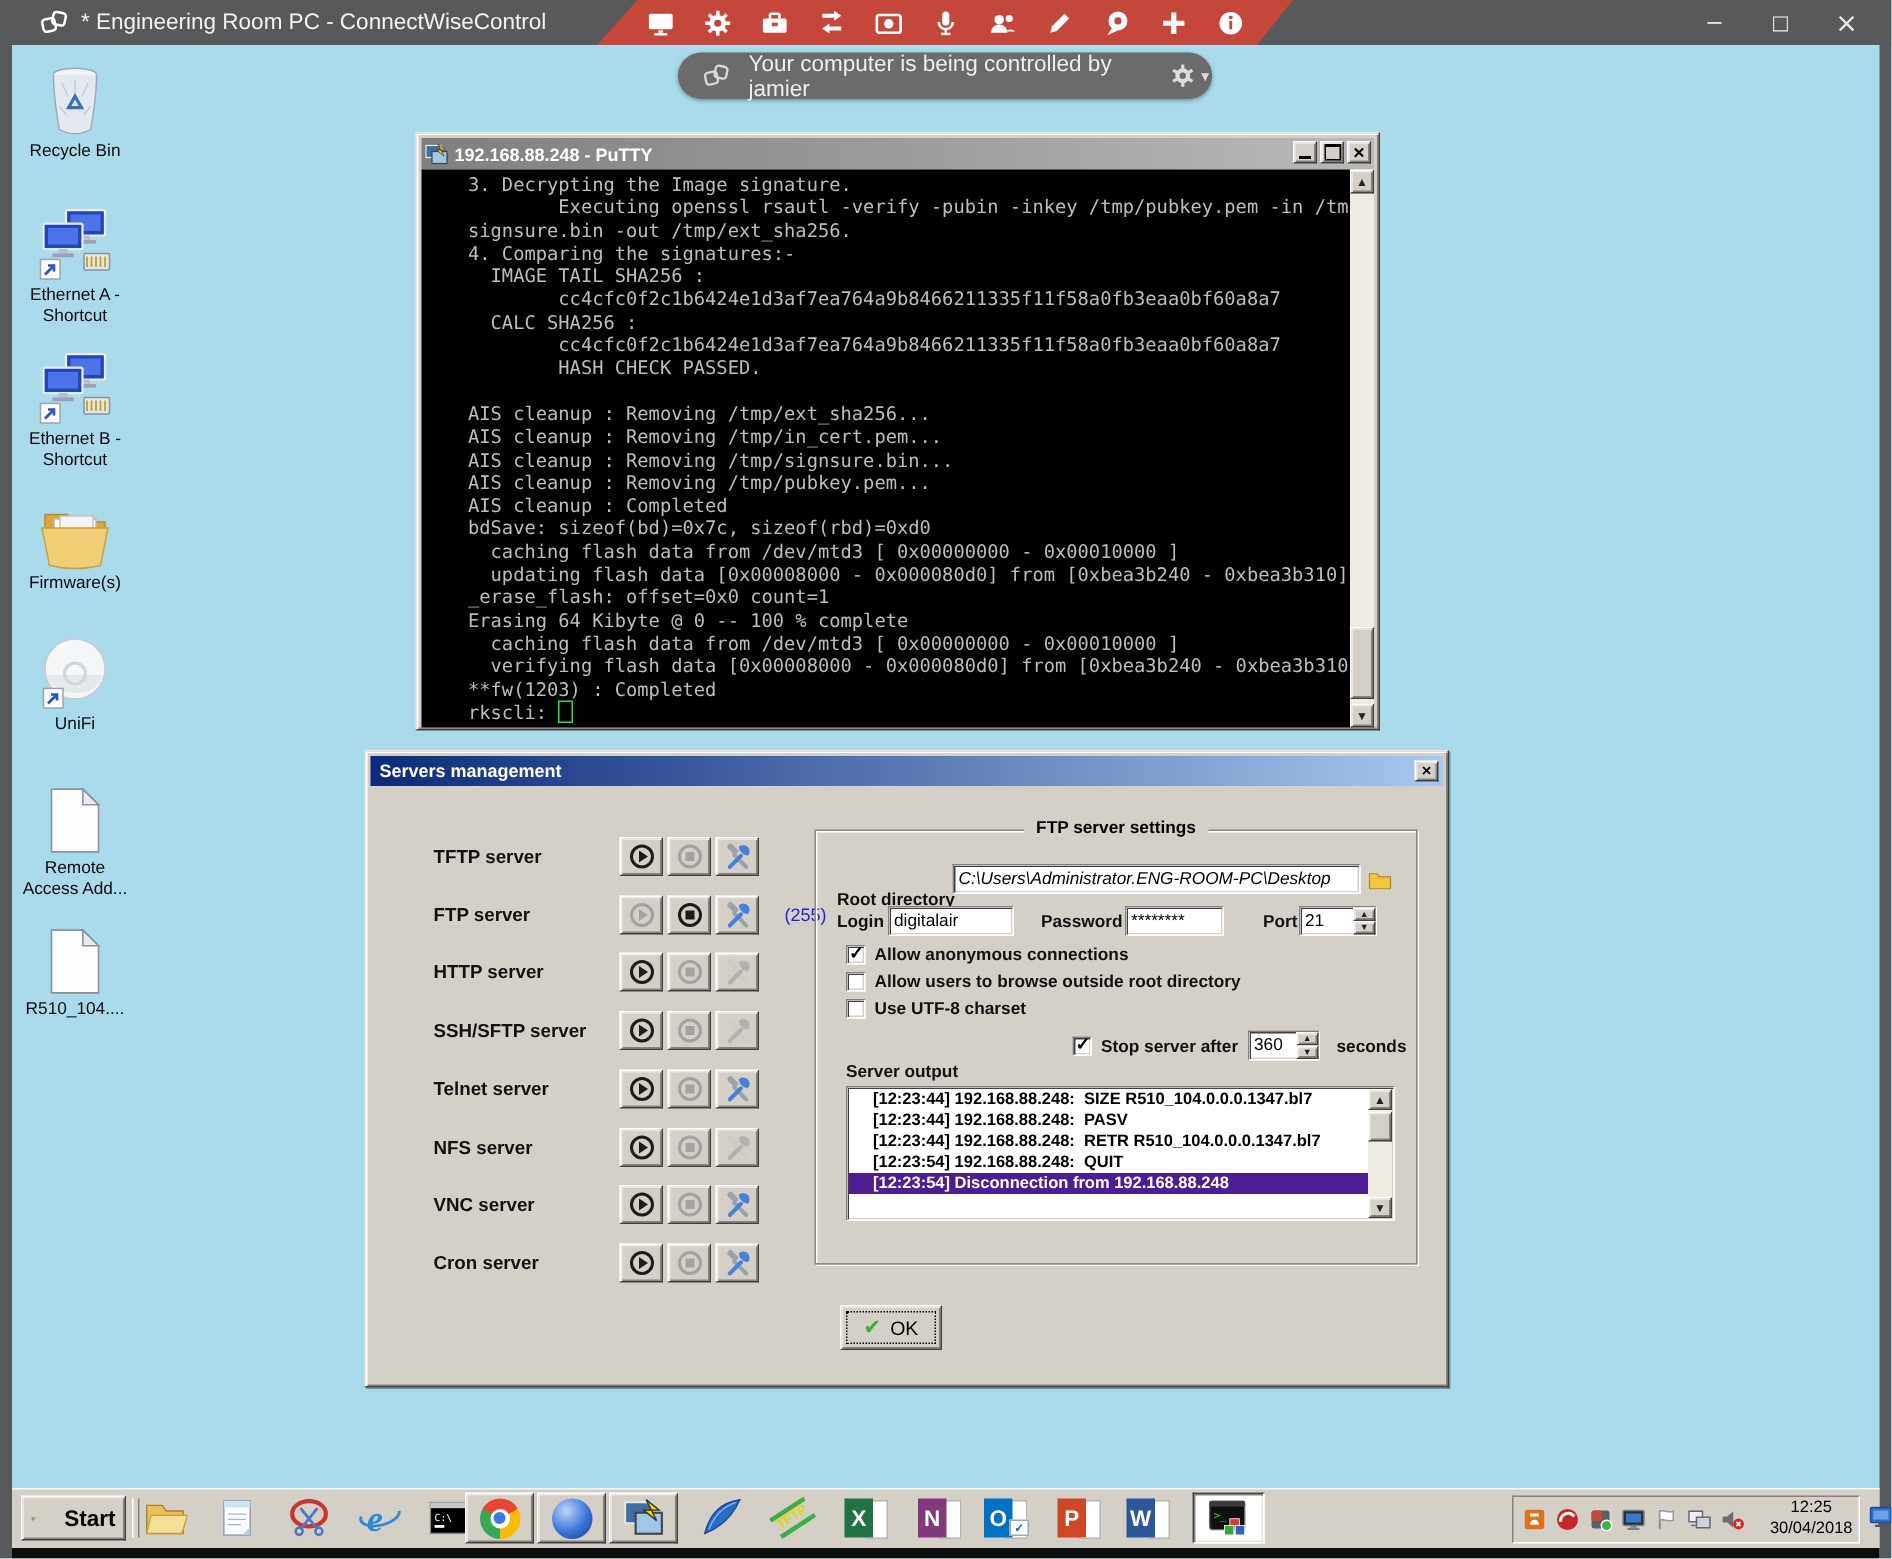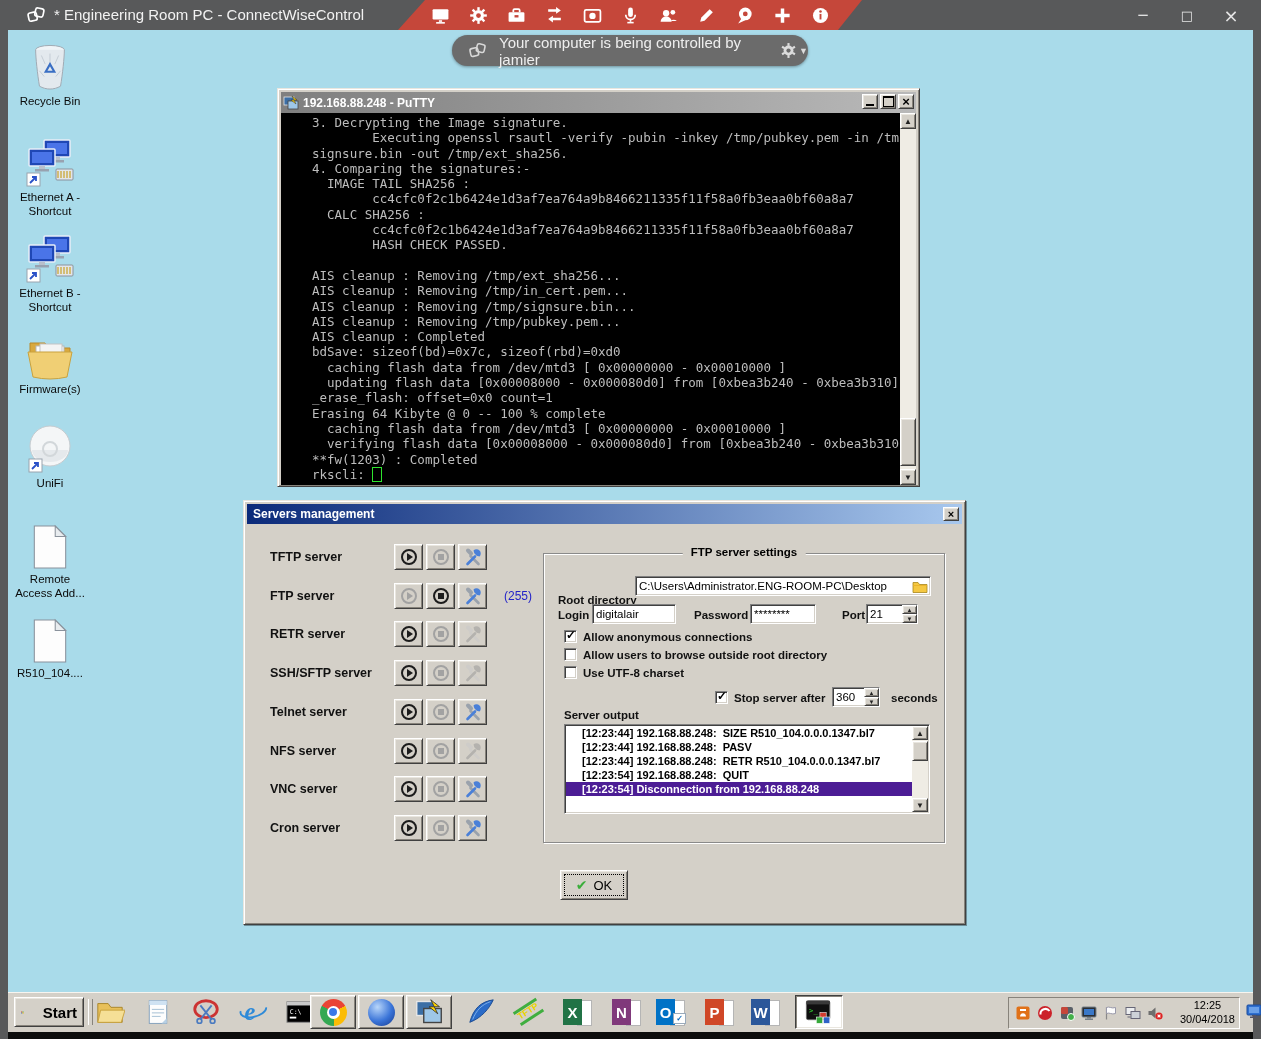--- a/index.html
+++ b/index.html
@@ -52,21 +52,21 @@
   .vsb{position:absolute;right:0;top:0;bottom:0;width:16px;background:#efece4;}
   .sbtn2{position:absolute;left:0;width:16px;height:16px;display:flex;align-items:center;justify-content:center;font-size:8px;color:#222;cursor:pointer;padding:0;box-sizing:border-box;}
   .sbtn2.up{top:0;} .sbtn2.dn{bottom:0;}
   .sthumb{position:absolute;left:0;width:16px;cursor:pointer;box-sizing:border-box;}
   
   .dlg{position:absolute;left:235px;top:470px;width:723px;height:425px;background:#d4d0c8;
        border:1px solid;border-color:#e9e6df #404040 #404040 #e9e6df;box-shadow:inset 1px 1px 0 #fff,inset -1px -1px 0 #87837b,1px 1px 0 rgba(0,0,0,.35);box-sizing:border-box;}
   .dtitle{position:absolute;left:3px;top:3px;right:3px;height:20px;background:linear-gradient(90deg,#0b2a7a,#a8c8ee);
           color:#fff;font-weight:bold;font-size:12px;line-height:20px;padding-left:6px;box-sizing:border-box;}
   .dclose{position:absolute;right:6px;top:6px;width:16px;height:14px;font-size:11px;font-weight:bold;display:flex;align-items:center;justify-content:center;cursor:pointer;padding:0;}
-  .srv-row{position:absolute;left:26px;height:26px;display:flex;align-items:center;}
+  .srv-row{position:absolute;left:45px;height:26px;display:flex;align-items:center;margin-top:14px;}
   .srv-label{width:124px;font-size:12.5px;font-weight:bold;color:#111;}
   .sbt{width:29px;height:26px;margin-right:3px;display:flex;align-items:center;justify-content:center;cursor:pointer;padding:0;color:#a2a2a2;}
   .sbt.on{color:#1c1c1c;}
   .circ{width:16px;height:16px;border:2px solid currentColor;border-radius:50%;display:flex;align-items:center;justify-content:center;box-sizing:border-box;}
   .circ.play::after{content:"";border-left:6px solid currentColor;border-top:4px solid transparent;border-bottom:4px solid transparent;margin-left:2px;}
   .circ.stop::after{content:"";width:6px;height:6px;background:currentColor;}
   .sbt svg{width:20px;height:20px;filter:grayscale(1) brightness(1.25) opacity(.55);}
   .sbt.on svg{filter:none;}
   .srv-note{margin-left:14px;font-size:12px;color:#2424c8;}
   
@@ -444,21 +444,21 @@
             <svg viewBox="0 0 20 20">
               <path d="M15.5 17 L7.5 9" stroke="#9aa2ac" stroke-width="2.6" stroke-linecap="round"></path>
               <path d="M5 3.5 L8 6.5" stroke="#9aa2ac" stroke-width="4" stroke-linecap="round"></path>
               <path d="M4.5 17 L12 9.5" stroke="#4a80d8" stroke-width="2.6" stroke-linecap="round"></path>
               <path d="M10.5 3.5 a4.2 4.2 0 0 1 6 6 l-2.8 -0.8 -2.4 -2.4z" fill="#4a80d8"></path>
             </svg>
           </button>
         <span class="srv-note">(255)</span>
       </div>
       <div class="srv-row" style="top:120px">
-        <span class="srv-label">RETR server</span>
+        <span class="srv-label">HTTP server</span>
         <button class="sbt raised on">
             <span class="circ play"></span>
           </button>
         <button class="sbt raised">
             <span class="circ stop"></span>
           </button>
         <button class="sbt raised">
             <svg viewBox="0 0 20 20">
               <path d="M15.5 17 L7.5 9" stroke="#9aa2ac" stroke-width="2.6" stroke-linecap="round"></path>
               <path d="M5 3.5 L8 6.5" stroke="#9aa2ac" stroke-width="4" stroke-linecap="round"></path>
@@ -557,21 +557,21 @@
             </svg>
           </button>
         <span class="srv-note"></span>
       </div>
 
       <div class="gbox">
         <span class="gtitle">FTP server settings</span>
 
         <span class="flabel" style="left:14px;top:40px">Root directory</span>
         <div style="position:absolute;left:91px;top:22px;width:296px;height:20px">
-          <input class="tin" style="left: 0px; top: 0px; width: 296px;" value="C:\Users\Administrator.ENG-ROOM-PC\Desktop">
+          <input class="tin" style="left: 0px; top: 0px; width: 272px; font-style: italic;" value="C:\Users\Administrator.ENG-ROOM-PC\Desktop">
           <button class="folderbtn">
             <svg viewBox="0 0 16 13">
                 <path d="M1 2.5 h5 l1.5 2 H15 v8 H1z" fill="#f5c842" stroke="#a8861a" stroke-width="0.8"></path>
                 <path d="M1 5.5 h14" stroke="#e8b028" stroke-width="0.8"></path>
               </svg>
           </button>
         </div>
 
         <span class="flabel" style="left:14px;top:55px">Login</span>
         <input class="tin" style="left: 48px; top: 50px; width: 84px;" value="digitalair">

